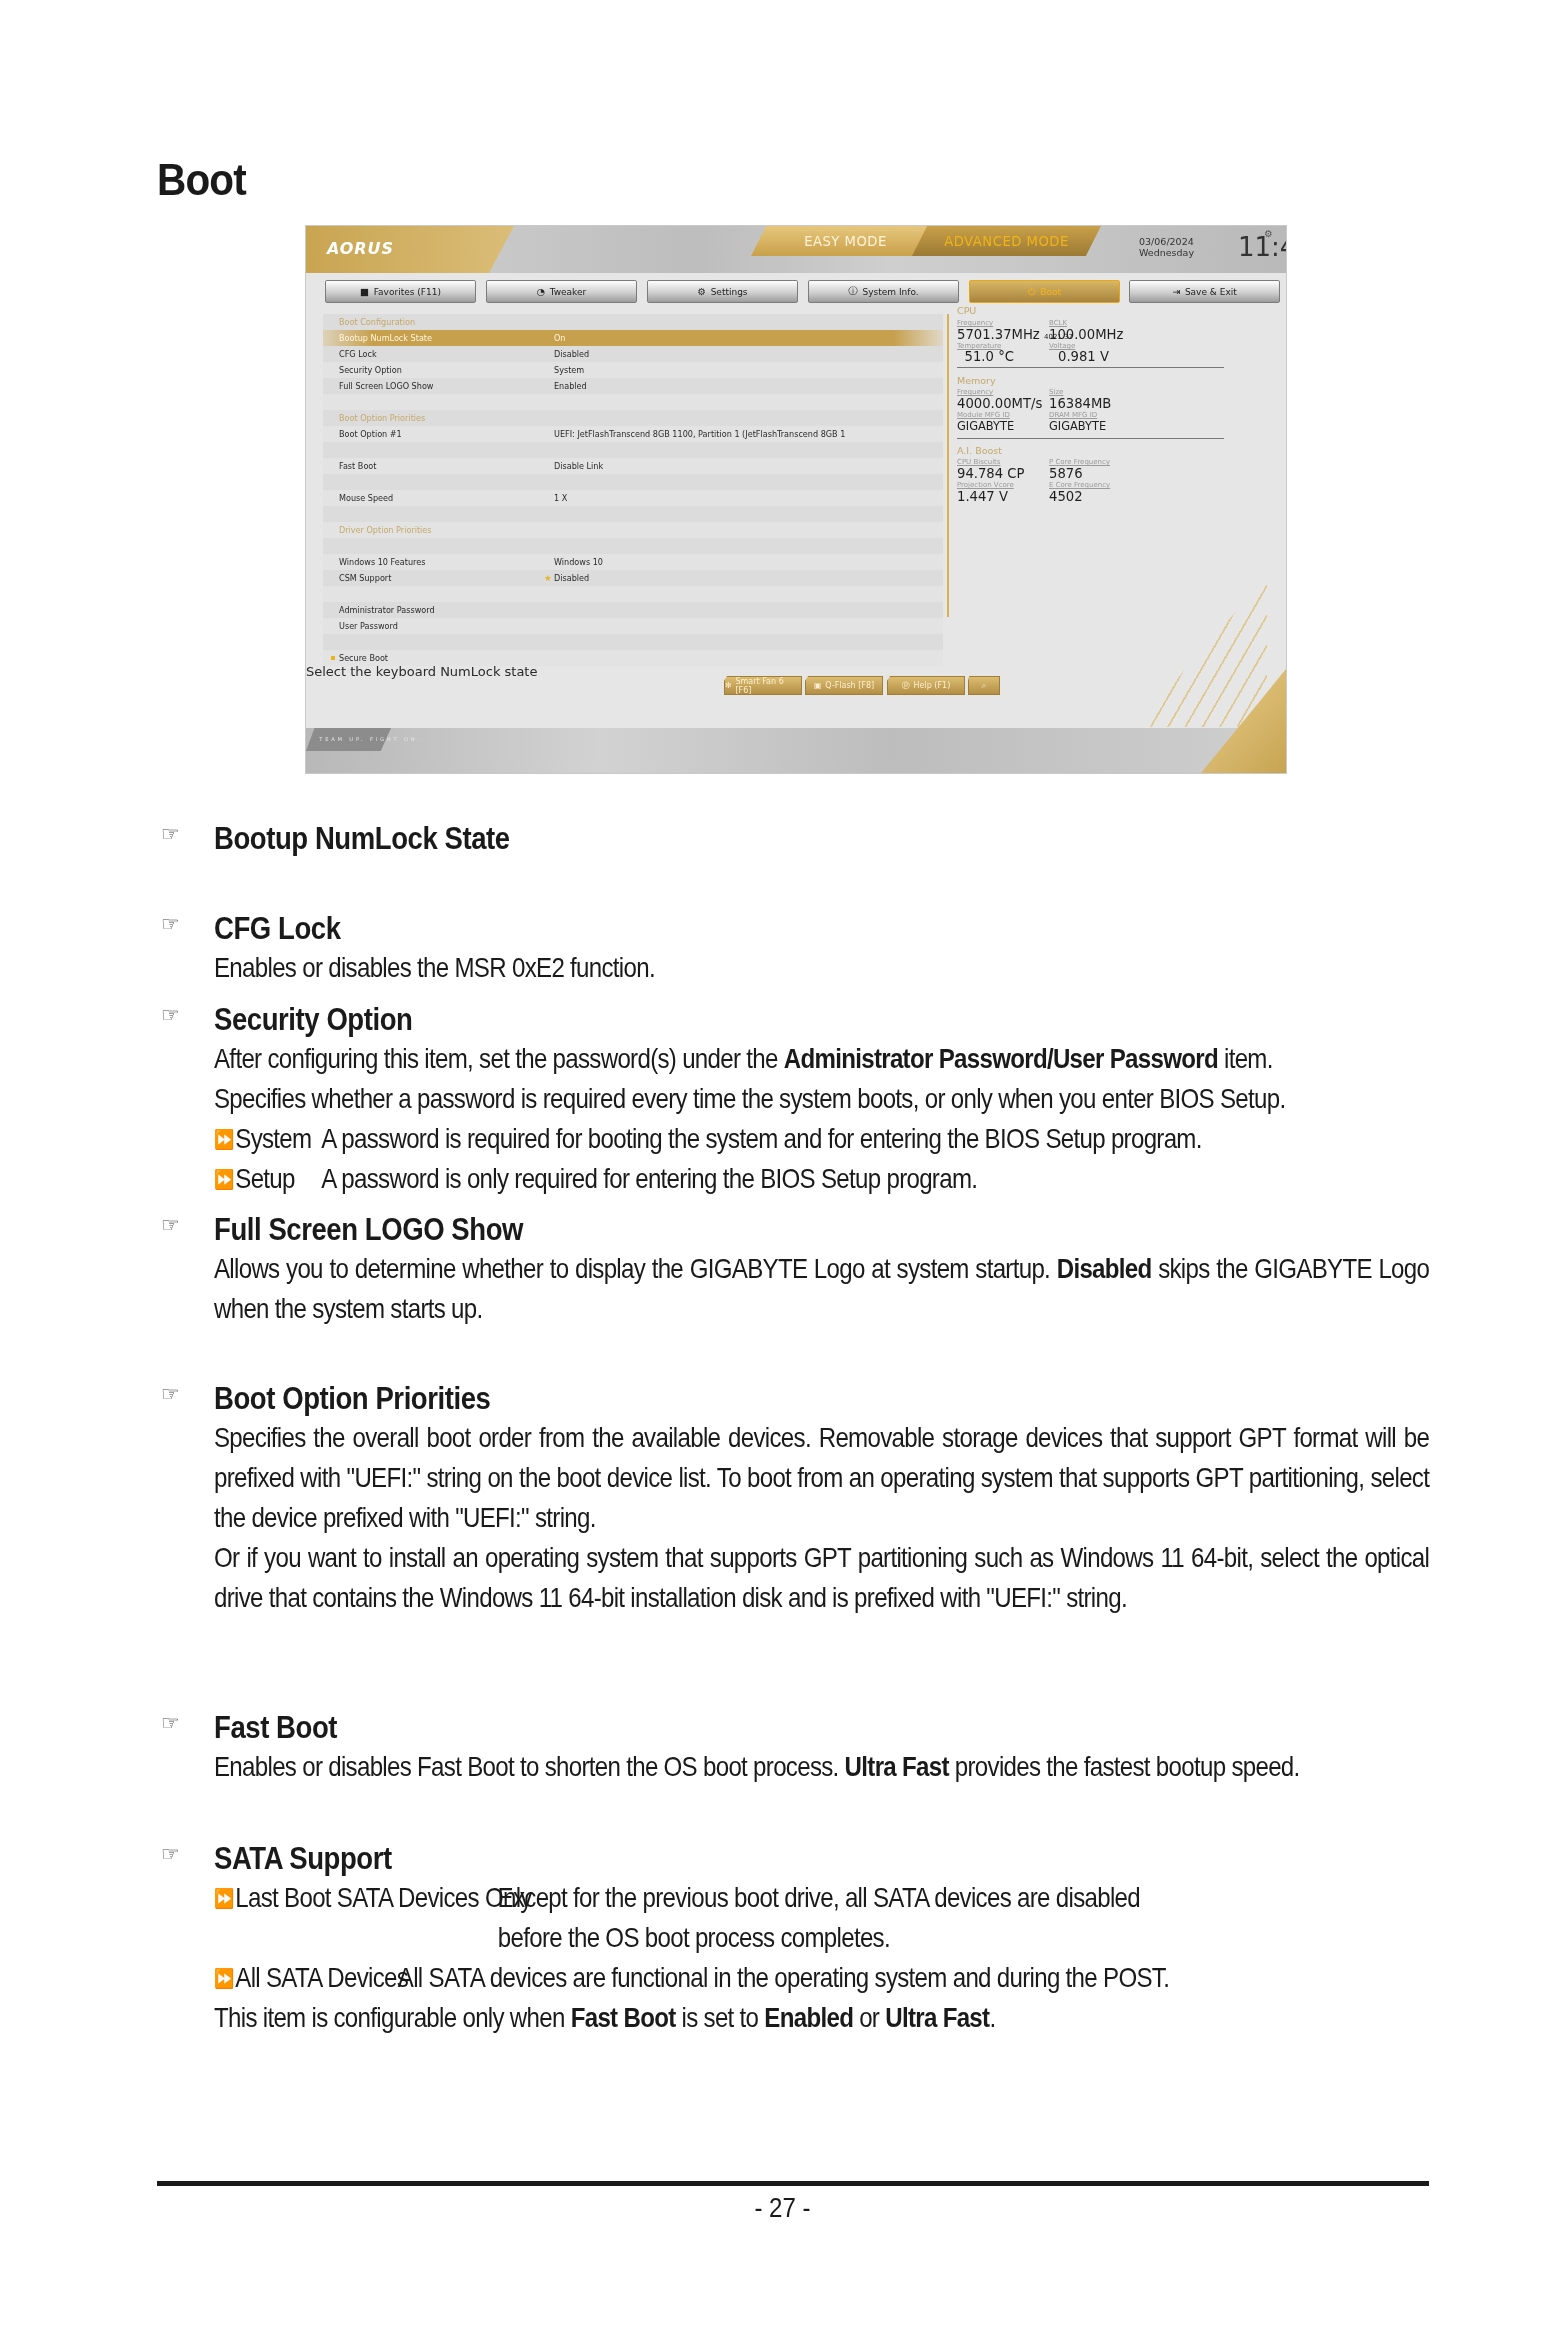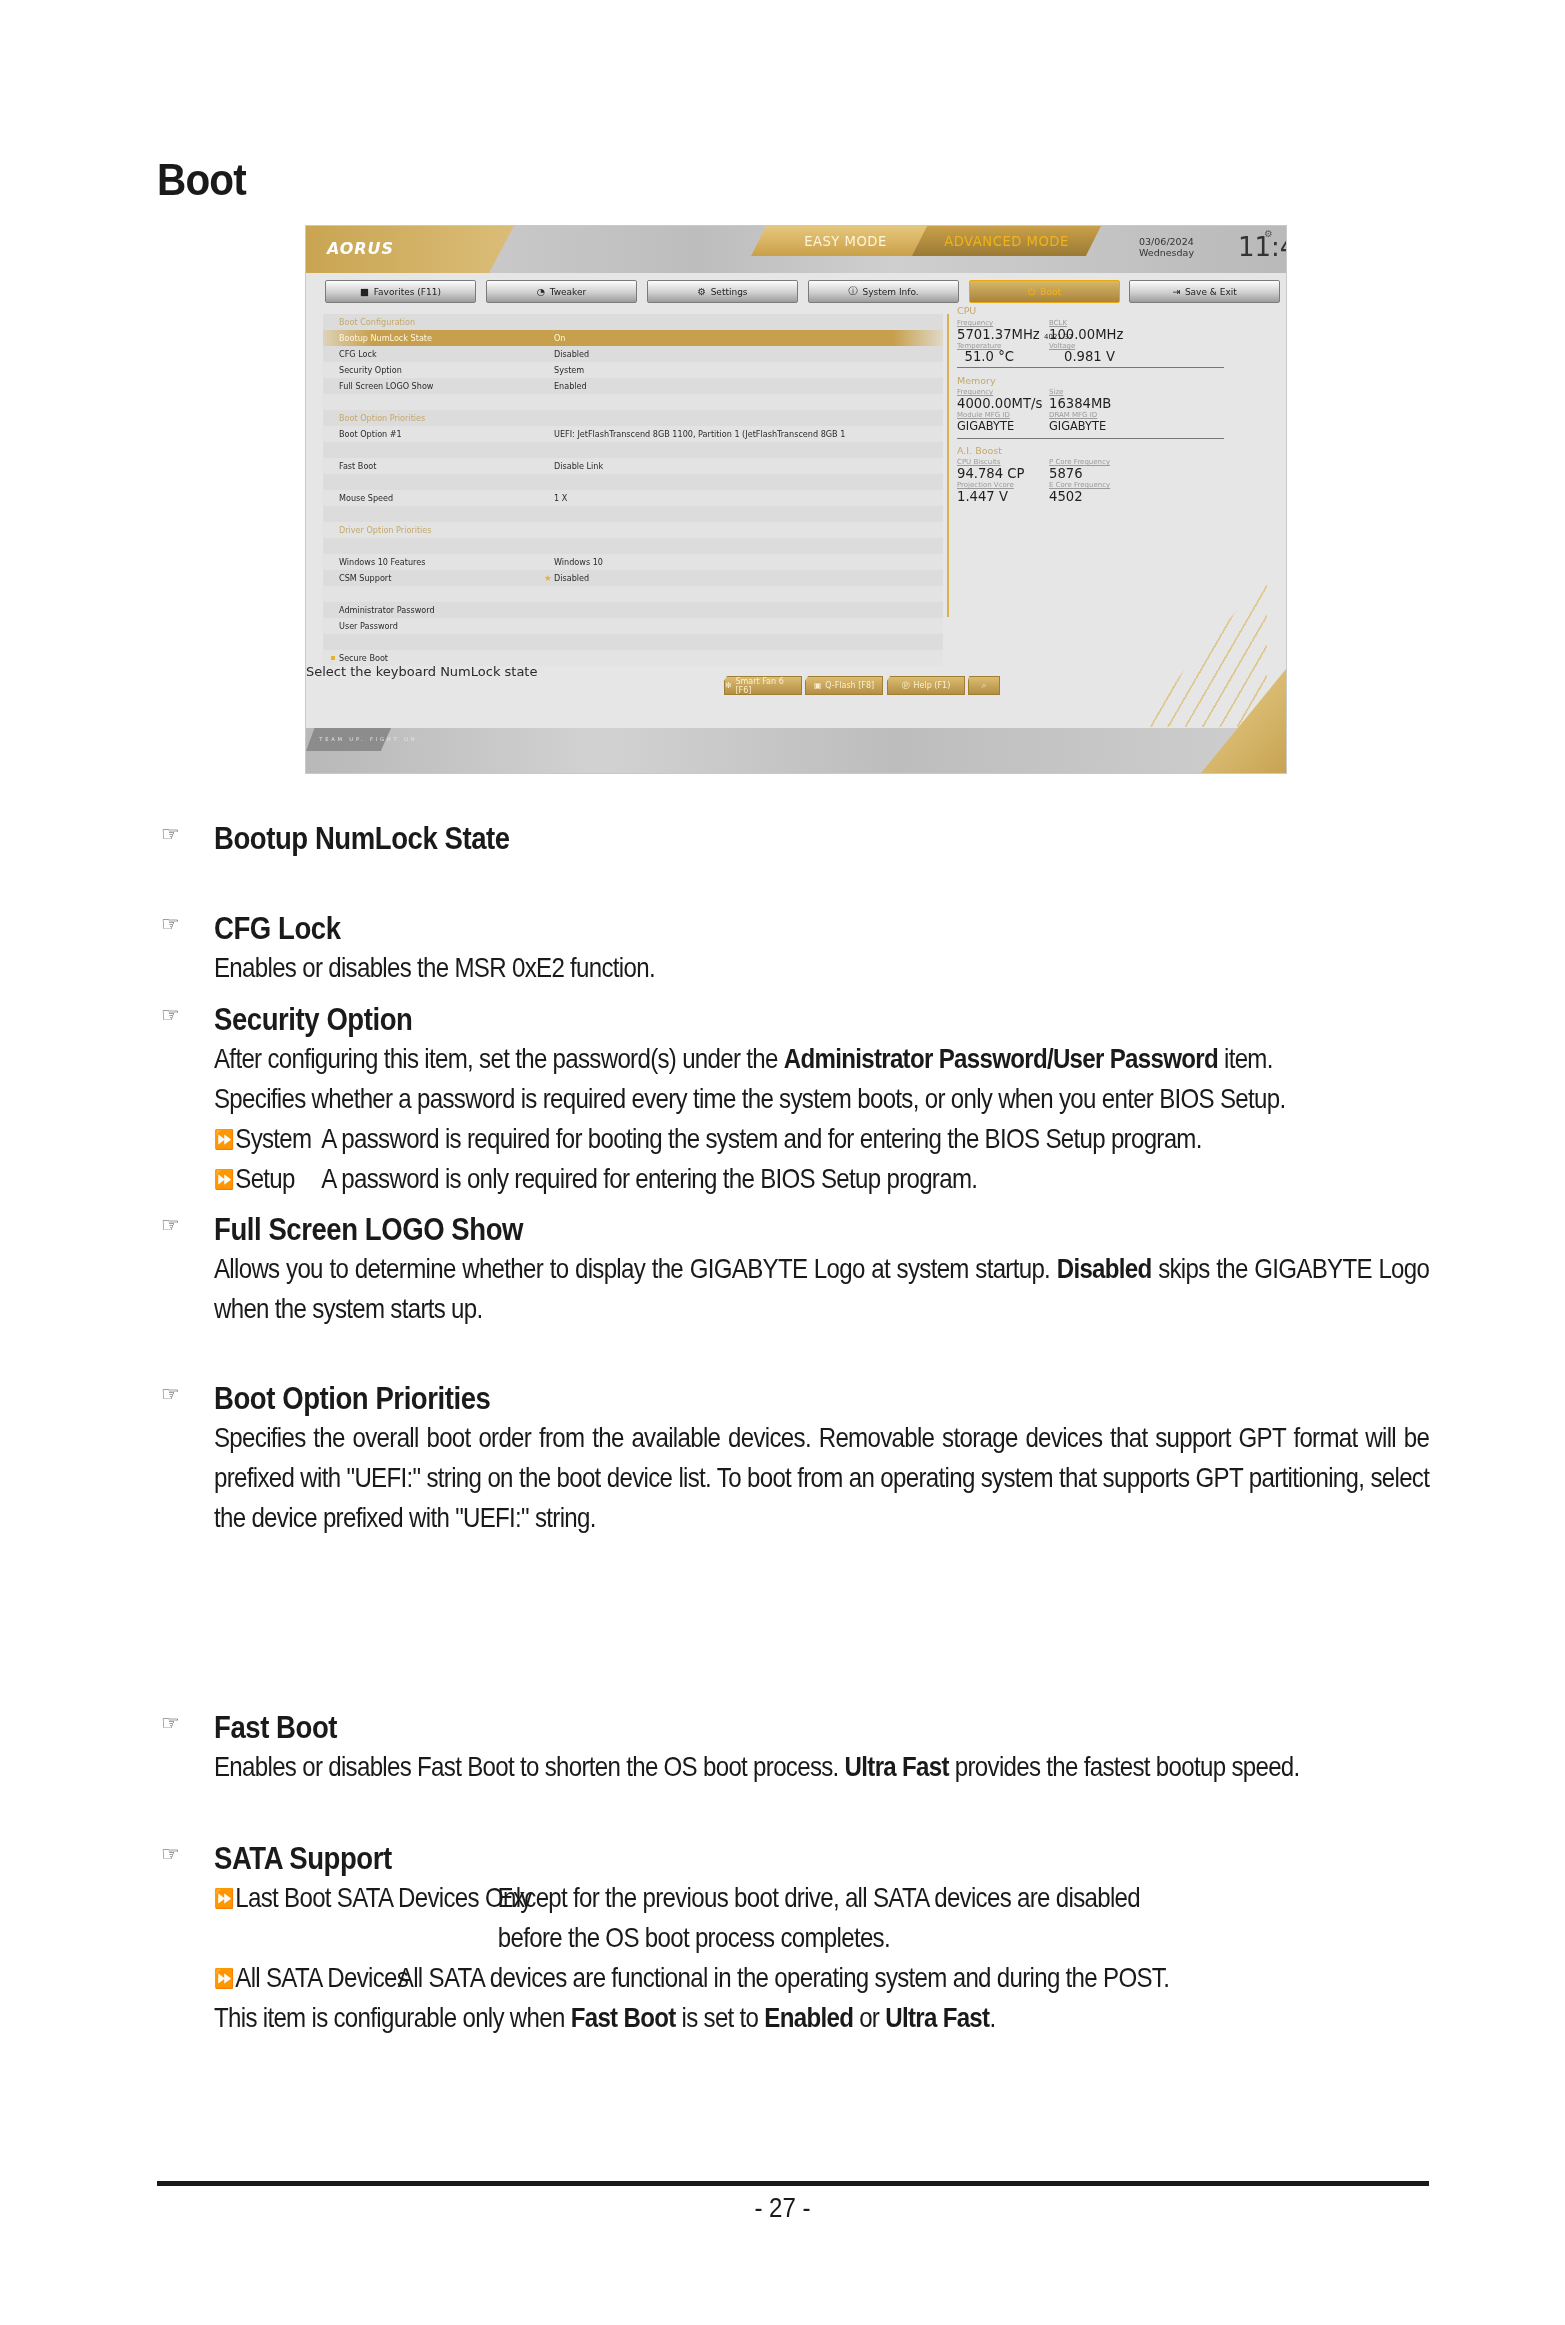--- a/index.html
+++ b/index.html
@@ -214,21 +214,21 @@
 
   <div class="info-panel">
     <div class="info-section-title" style="left:0;top:0">CPU</div>
     <div class="info-label" style="left:0;top:14px">Frequency</div>
     <div class="info-value" style="left:0;top:22px"><span>5701.37MHz</span> <small>4021.37</small></div>
     <div class="info-label" style="left:92px;top:14px">BCLK</div>
     <div class="info-value" style="left:92px;top:22px">100.00MHz</div>
     <div class="info-label" style="left:0;top:37px">Temperature</div>
     <div class="info-value" style="left:7.6px;top:44px">51.0 °C</div>
     <div class="info-label" style="left:92px;top:37px">Voltage</div>
-    <div class="info-value" style="left:107px;top:44px">0.981 V</div>
+    <div class="info-value" style="left:101px;top:44px">0.981 V</div>
     <div class="info-divider" style="top:62px"></div>
 
     <div class="info-section-title" style="left:0;top:70px">Memory</div>
     <div class="info-label" style="left:0;top:83px">Frequency</div>
     <div class="info-value" style="left:0;top:91px">4000.00MT/s</div>
     <div class="info-label" style="left:92px;top:83px">Size</div>
     <div class="info-value" style="left:92px;top:91px">16384MB</div>
     <div class="info-label" style="left:0;top:106px">Module MFG ID</div>
     <div class="info-value" style="left:0;top:114px;font-size:11.4px">GIGABYTE</div>
     <div class="info-label" style="left:92px;top:106px">DRAM MFG ID</div>
@@ -304,20 +304,21 @@
     </div>
   <div class="para"><span class="inner"><span>Allows you to determine whether to display the GIGABYTE Logo at system startup. </span><b>Disabled</b><span> skips the GIGABYTE Logo when the system starts up.</span></span></div>
 </div>
 
 <div class="sec" style="top:1380px">
   <div class="sec-head">
       <span class="pointer">☞</span>
       <span class="sec-title">Boot Option Priorities</span>
     </div>
   <div class="para"><span class="inner">Specifies the overall boot order from the available devices. Removable storage devices that support GPT format will be prefixed with "UEFI:" string on the boot device list. To boot from an operating system that supports GPT partitioning, select the device prefixed with "UEFI:" string.</span></div>
+  <div class="para"><span class="inner">Or if you want to install an operating system that supports GPT partitioning such as Windows 11 64-bit, select the optical drive that contains the Windows 11 64-bit installation disk and is prefixed with "UEFI:" string.</span></div>
 </div>
 
 <div class="sec" style="top:1709px">
   <div class="sec-head">
       <span class="pointer">☞</span>
       <span class="sec-title">Fast Boot</span>
     </div>
   <div class="para"><span class="inner"><span>Enables or disables Fast Boot to shorten the OS boot process. </span><b>Ultra Fast</b><span> provides the fastest bootup speed.</span></span></div>
 </div>
 

